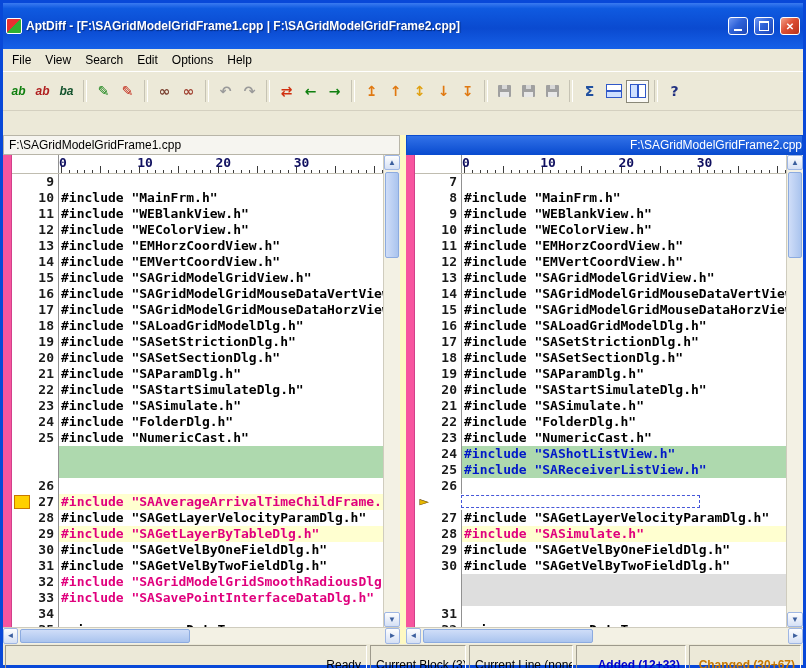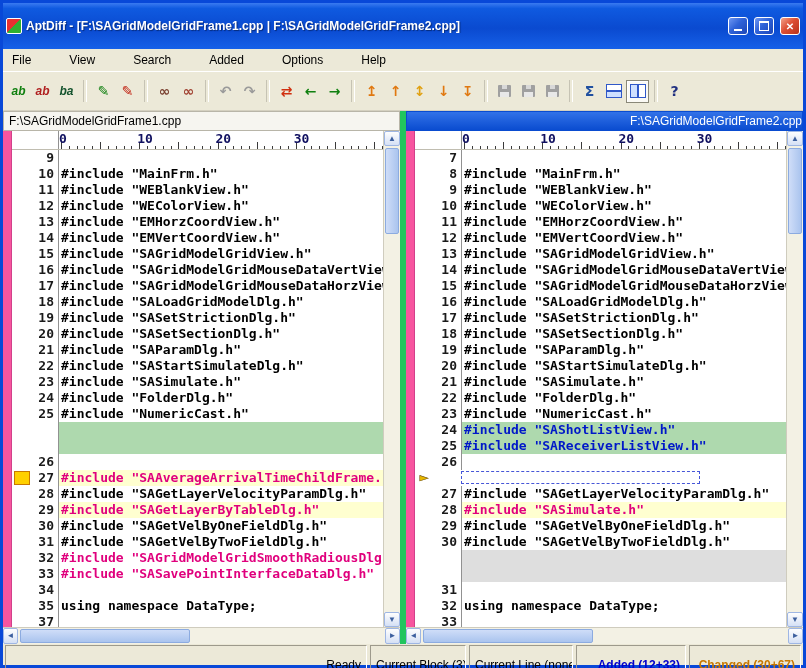--- a/index.html
+++ b/index.html
@@ -7,36 +7,36 @@
   
   .titlebar{height:22px;flex:none;display:flex;align-items:center;gap:4px;padding:12px 3px;background:linear-gradient(180deg,#3a7af0 0%,#0f5ae0 12%,#0a4ad0 55%,#1660e8 100%);}
   .app-icon{width:14px;height:14px;flex:none;background:linear-gradient(135deg,#e83030 0 50%,#30b030 50%);border:1px solid #fff;border-radius:2px;}
   .title-text{flex:1;color:#fff;font:bold 12px "Liberation Sans",sans-serif;white-space:nowrap;overflow:hidden;text-shadow:1px 1px 1px #052a7a;}
   .win-btn{width:20px;height:18px;flex:none;border:1px solid #fff;border-radius:3px;color:#fff;display:flex;align-items:center;justify-content:center;padding:0;margin-left:2px;font:bold 10px "Liberation Sans",sans-serif;cursor:default;}
   .win-min,.win-max{background:linear-gradient(135deg,#6f97f2,#2f62d8 45%,#1c46b8);}
   .win-close{background:linear-gradient(135deg,#f2a38c,#dd4f33 45%,#b8311a);}
   .min-bar{width:8px;height:2px;background:#fff;margin-top:8px;}
   .max-box{width:8px;height:7px;border:1px solid #fff;border-top-width:2px;}
   
-  .menubar{height:22px;flex:none;display:flex;align-items:center;background:#ece9d8;padding-left:2px;font:12px "Liberation Sans",sans-serif;color:#000;gap:24px;}
+  .menubar{height:22px;flex:none;display:flex;align-items:center;background:#ece9d8;padding-left:2px;font:12px "Liberation Sans",sans-serif;color:#000;}
   .menu-item{padding:3px 7px;}
   
   .toolbar{height:38px;flex:none;display:flex;align-items:center;background:#ece9d8;border-top:1px solid #fff;border-bottom:1px solid #d4d0c0;padding-left:4px;gap:1px;}
   .tb-sep{width:2px;height:22px;border-left:1px solid #c6c3b4;border-right:1px solid #fff;margin:0 4px;}
   .tb-btn{width:23px;height:23px;flex:none;display:flex;align-items:center;justify-content:center;background:transparent;border:1px solid transparent;padding:0;font:bold 14px "DejaVu Sans",sans-serif;cursor:default;}
   .tb-btn.pressed{border:1px solid #8a8878;background:#fbfaf5;box-shadow:inset 1px 1px 0 #fff;}
   .tb-glyph{line-height:1;}
   .tb-text{font:italic bold 12px "Liberation Sans",sans-serif;}
   .ic-floppy{width:13px;height:12px;background:#a0a0a0;border-radius:1px;position:relative;display:inline-block;}
   .ic-floppy::before{content:"";position:absolute;top:0;left:4px;width:5px;height:4px;background:#d8d8d8;}
   .ic-floppy::after{content:"";position:absolute;bottom:0;left:2px;width:9px;height:5px;background:#e8e8e8;}
   .ic-panes-h{width:14px;height:12px;border:1px solid #3058c8;display:inline-block;background:linear-gradient(#fff 0 45%,#3058c8 45% 55%,#cfe0ff 55%);}
   .ic-panes-v{width:14px;height:12px;border:1px solid #3058c8;display:inline-block;background:linear-gradient(90deg,#cfe0ff 0 45%,#3058c8 45% 55%,#fff 55%);}
   
-  .main{flex:1;display:flex;min-height:0;background:#22c55e;}
+  .main{flex:1;display:flex;min-height:0;background:#fef9c3;margin-top:24px;}
   .pane{width:397px;flex:none;display:flex;flex-direction:column;min-height:0;}
   .pane-gap{width:6px;flex:none;}
   .pane-header{height:20px;flex:none;font:12px "Liberation Sans",sans-serif;line-height:18px;padding-left:5px;background:#f6f5f0;color:#000;border:1px solid #b8b5a8;box-sizing:border-box;white-space:nowrap;overflow:hidden;}
   .pane-header.active{background:linear-gradient(#3272e8,#0a4cd0);color:#fff;font-weight:normal;border-color:#0a4cd0;text-align:right;}
   .pane-main{flex:1;display:flex;min-height:0;}
   .strip{width:8px;flex:none;background:#f7559f;border-right:1px solid #d2408a;}
   .content{flex:1;display:flex;flex-direction:column;min-width:0;background:#fff;}
   .ruler-row{height:18px;flex:none;display:flex;background:#fff;border-bottom:1px solid #c0bdb0;}
   .ruler-gutter{width:46px;flex:none;}
   .ruler{flex:1;position:relative;font:bold 13px "DejaVu Sans Mono",monospace;color:#101060;border-left:1px solid #919191;padding-left:2px;box-sizing:border-box;
@@ -92,21 +92,21 @@
       </button>
     <button class="win-btn win-close">
         <span>✕</span>
       </button>
   </div>
 
   <div class="menubar">
       <span class="menu-item">File</span>
       <span class="menu-item">View</span>
       <span class="menu-item">Search</span>
-      <span class="menu-item">Added</span>
+      <span class="menu-item">Edit</span>
       <span class="menu-item">Options</span>
       <span class="menu-item">Help</span>
     </div>
 
   <div class="toolbar">
       <button class="tb-btn">
         <span class="tb-glyph tb-text" style="color: rgb(16, 128, 16);">ab</span>
       </button>
       <button class="tb-btn">
         <span class="tb-glyph tb-text" style="color: rgb(176, 32, 32);">ab</span>

